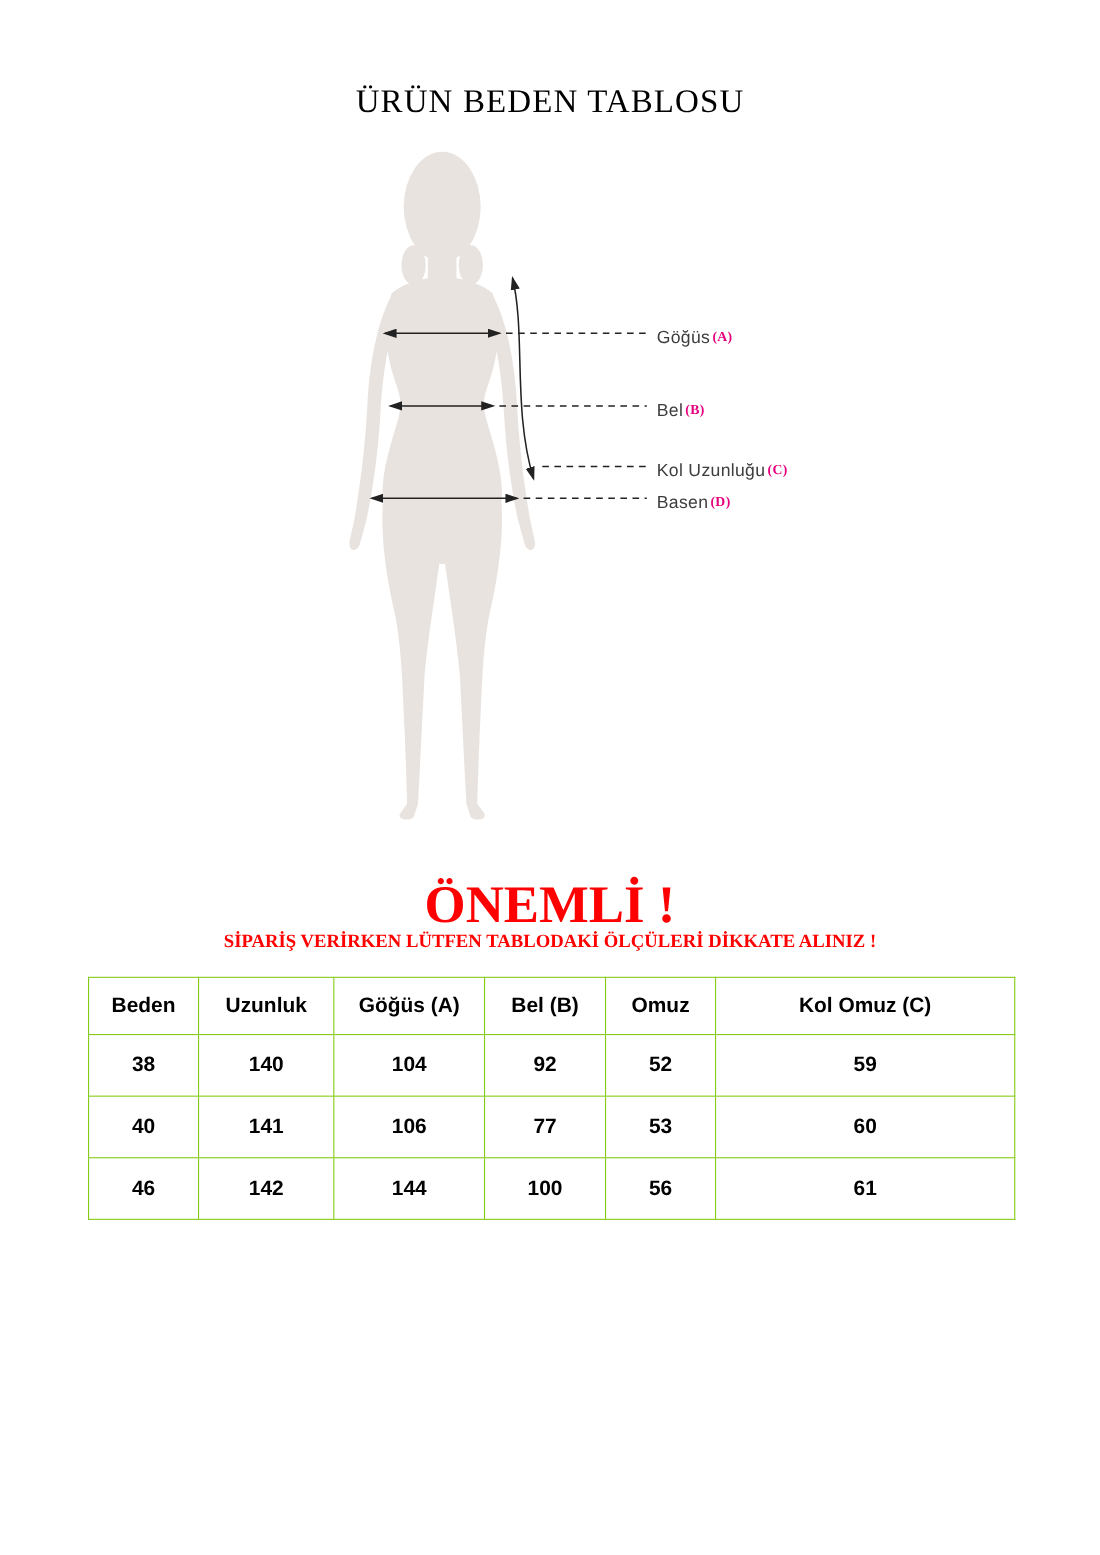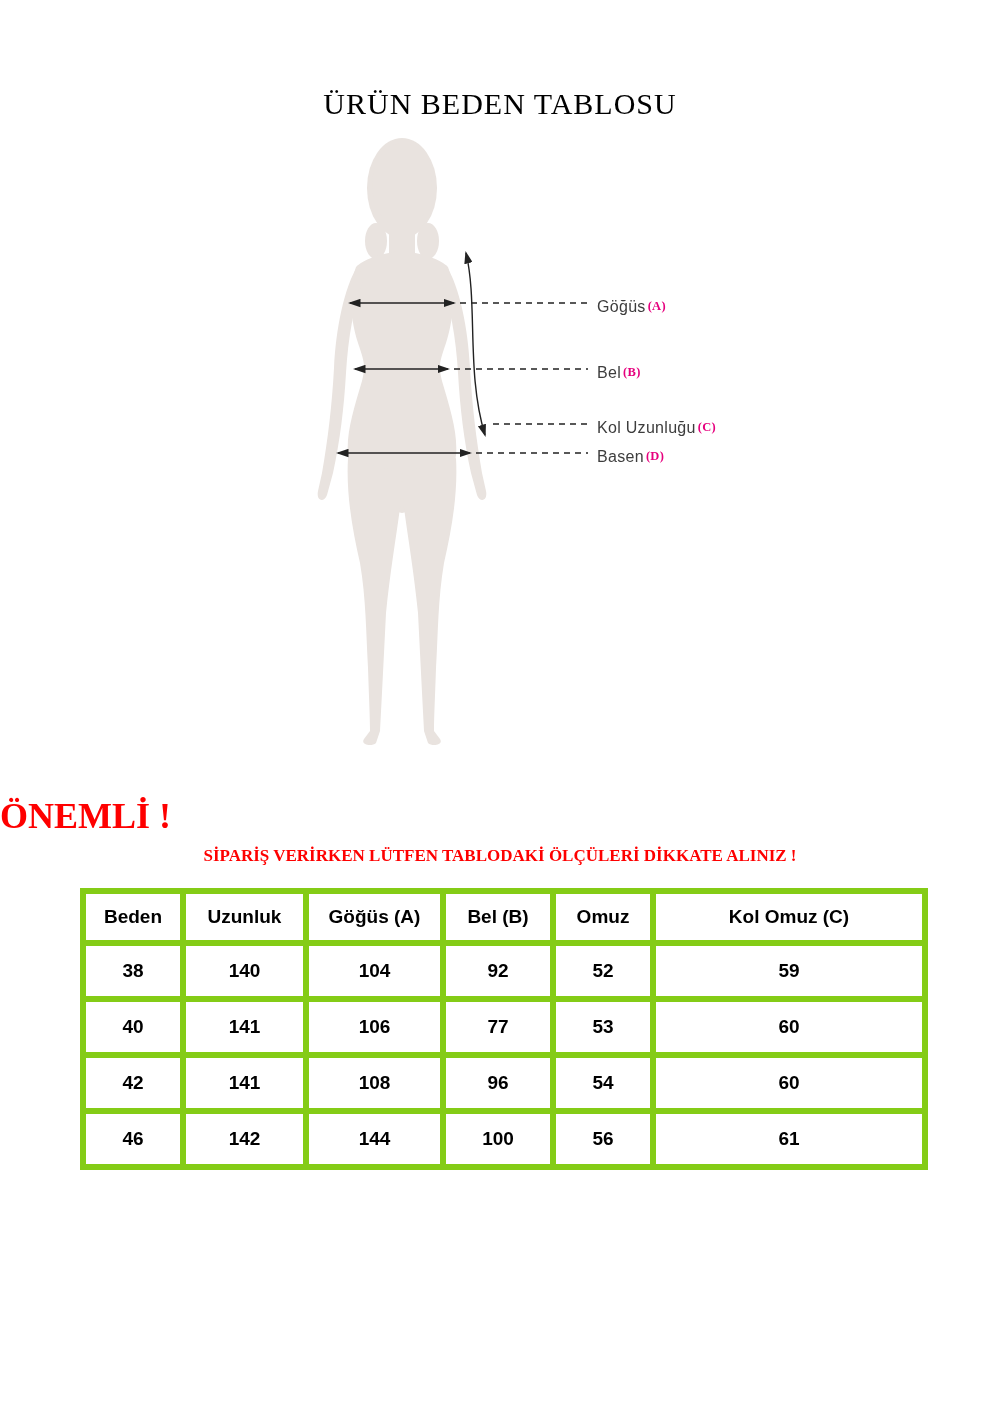--- a/index.html
+++ b/index.html
@@ -12,21 +12,20 @@
     overflow: hidden;
   }
   .page-title {
     position: absolute; top: 76px; left: 0; width: 100%;
     text-align: center;
     font-family: "Liberation Serif", serif;
     font-weight: normal;
     font-size: 30px;
     letter-spacing: 1px;
     color: #000;
-    margin-top: 11px;
   }
   .diagram {
     position: absolute; left: 280px; top: 133px;
     width: 460px; height: 620px;
   }
   .meas-label {
     position: absolute;
     font-size: 16px;
     line-height: 18px;
     color: #3d3d3d;
@@ -41,42 +40,43 @@
     margin-left: 2px;
     vertical-align: 2px;
   }
   .lbl-gogus { left: 597px; top: 297px; }
   .lbl-bel   { left: 597px; top: 363px; }
   .lbl-kol   { left: 597px; top: 418px; }
   .lbl-basen { left: 597px; top: 447px; }
 
   .important-heading {
     position: absolute; top: 795px; left: 0; width: 100%;
+    text-align: center;
     font-family: "Liberation Serif", serif;
     font-weight: bold;
-    font-size: 36px;
+    font-size: 48px;
     color: #fe0000;
   }
   .warning-text {
     position: absolute; top: 846px; left: 0; width: 100%;
     text-align: center;
     font-family: "Liberation Serif", serif;
     font-weight: bold;
     font-size: 17px;
     color: #fe0000;
   }
   table.size-table {
     position: absolute; left: 80px; top: 888px;
     width: 842px;
     border-collapse: collapse;
     table-layout: fixed;
     font-size: 19px;
   }
   table.size-table th, table.size-table td {
-    border: 6px solid #84cc16;
+    border: 1px solid #84cc16;
     text-align: center;
     vertical-align: middle;
     margin-left: 48px;
   }
   table.size-table th { height: 52px; font-weight: bold; }
   table.size-table td { height: 56px; font-weight: bold; }
 </style>
 </head>
 <body>
 
@@ -218,28 +218,20 @@
       </tr>
       <tr>
         <td>40</td>
         <td>141</td>
         <td>106</td>
         <td>77</td>
         <td>53</td>
         <td>60</td>
       </tr>
       <tr>
-        <td>42</td>
-        <td>141</td>
-        <td>108</td>
-        <td>96</td>
-        <td>54</td>
-        <td>60</td>
-      </tr>
-      <tr>
         <td>46</td>
         <td>142</td>
         <td>144</td>
         <td>100</td>
         <td>56</td>
         <td>61</td>
       </tr>
     </tbody>
   </table>
 

